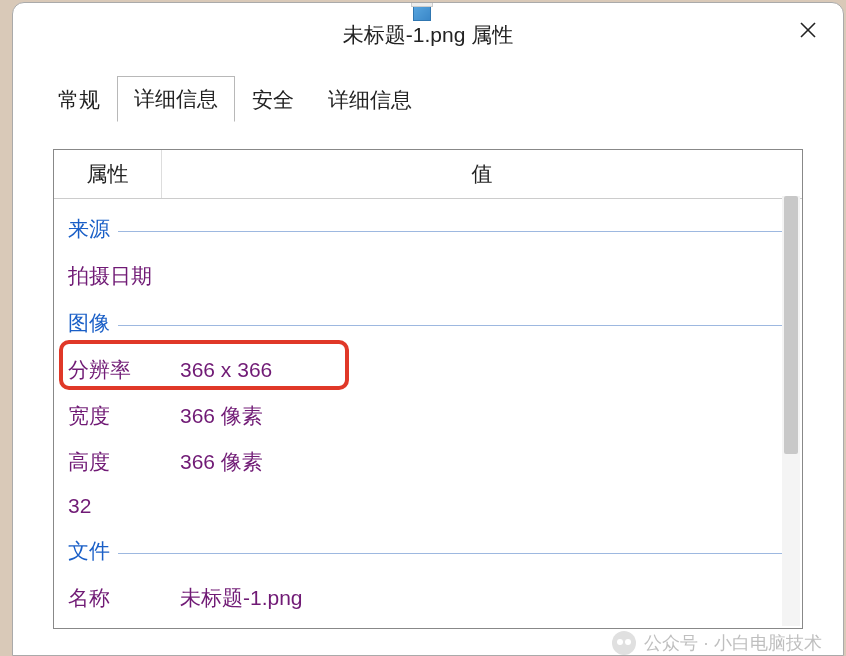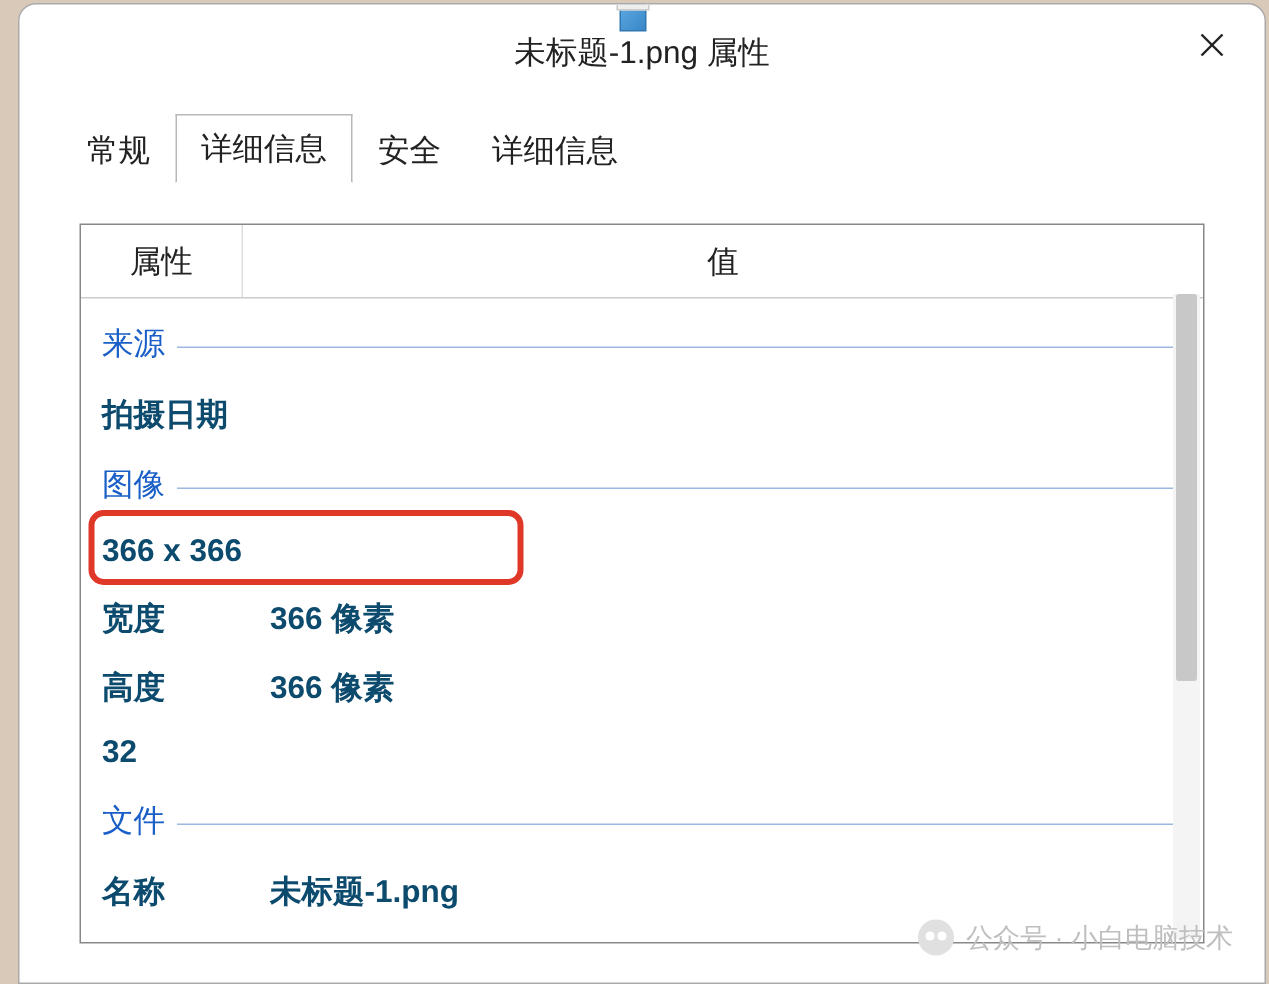--- a/index.html
+++ b/index.html
@@ -141,22 +141,21 @@
       flex: 1;
       height: 1px;
       background: #9db8e0;
       margin-top: 4px;
     }
     .prop-row {
       display: flex;
       align-items: center;
       padding: 9px 14px;
       font-size: 21px;
-      color: #0c4a6e;
-      font-weight: bold;
+      color: #701a75;
     }
     .prop-name {
       width: 112px;
     }
     .prop-value {
       flex: 1;
     }
     .highlight-box {
       position: absolute;
       border: 4px solid #e03828;
@@ -179,21 +178,21 @@
       position: absolute;
       left: 2px;
       right: 2px;
       top: 0;
       height: 60%;
       background: #c8c8c8;
       border-radius: 2px;
     }
     .watermark {
       position: absolute;
-      bottom: 19px;
+      bottom: 1px;
       right: 24px;
       display: flex;
       align-items: center;
       color: #bfbfbf;
       font-size: 18px;
     }
     .watermark-icon {
       width: 24px;
       height: 24px;
       border-radius: 50%;
@@ -264,20 +263,21 @@
           <div class="prop-name">拍摄日期</div>
           <div class="prop-value"></div>
         </div>
 
         <div class="section-row">
           <span class="section-label">图像</span>
           <span class="section-line"></span>
         </div>
 
         <div class="prop-row">
+          <div class="prop-name">分辨率</div>
           <div class="prop-value">366 x 366</div>
         </div>
 
         <div class="prop-row">
           <div class="prop-name">宽度</div>
           <div class="prop-value">366 像素</div>
         </div>
 
         <div class="prop-row">
           <div class="prop-name">高度</div>

